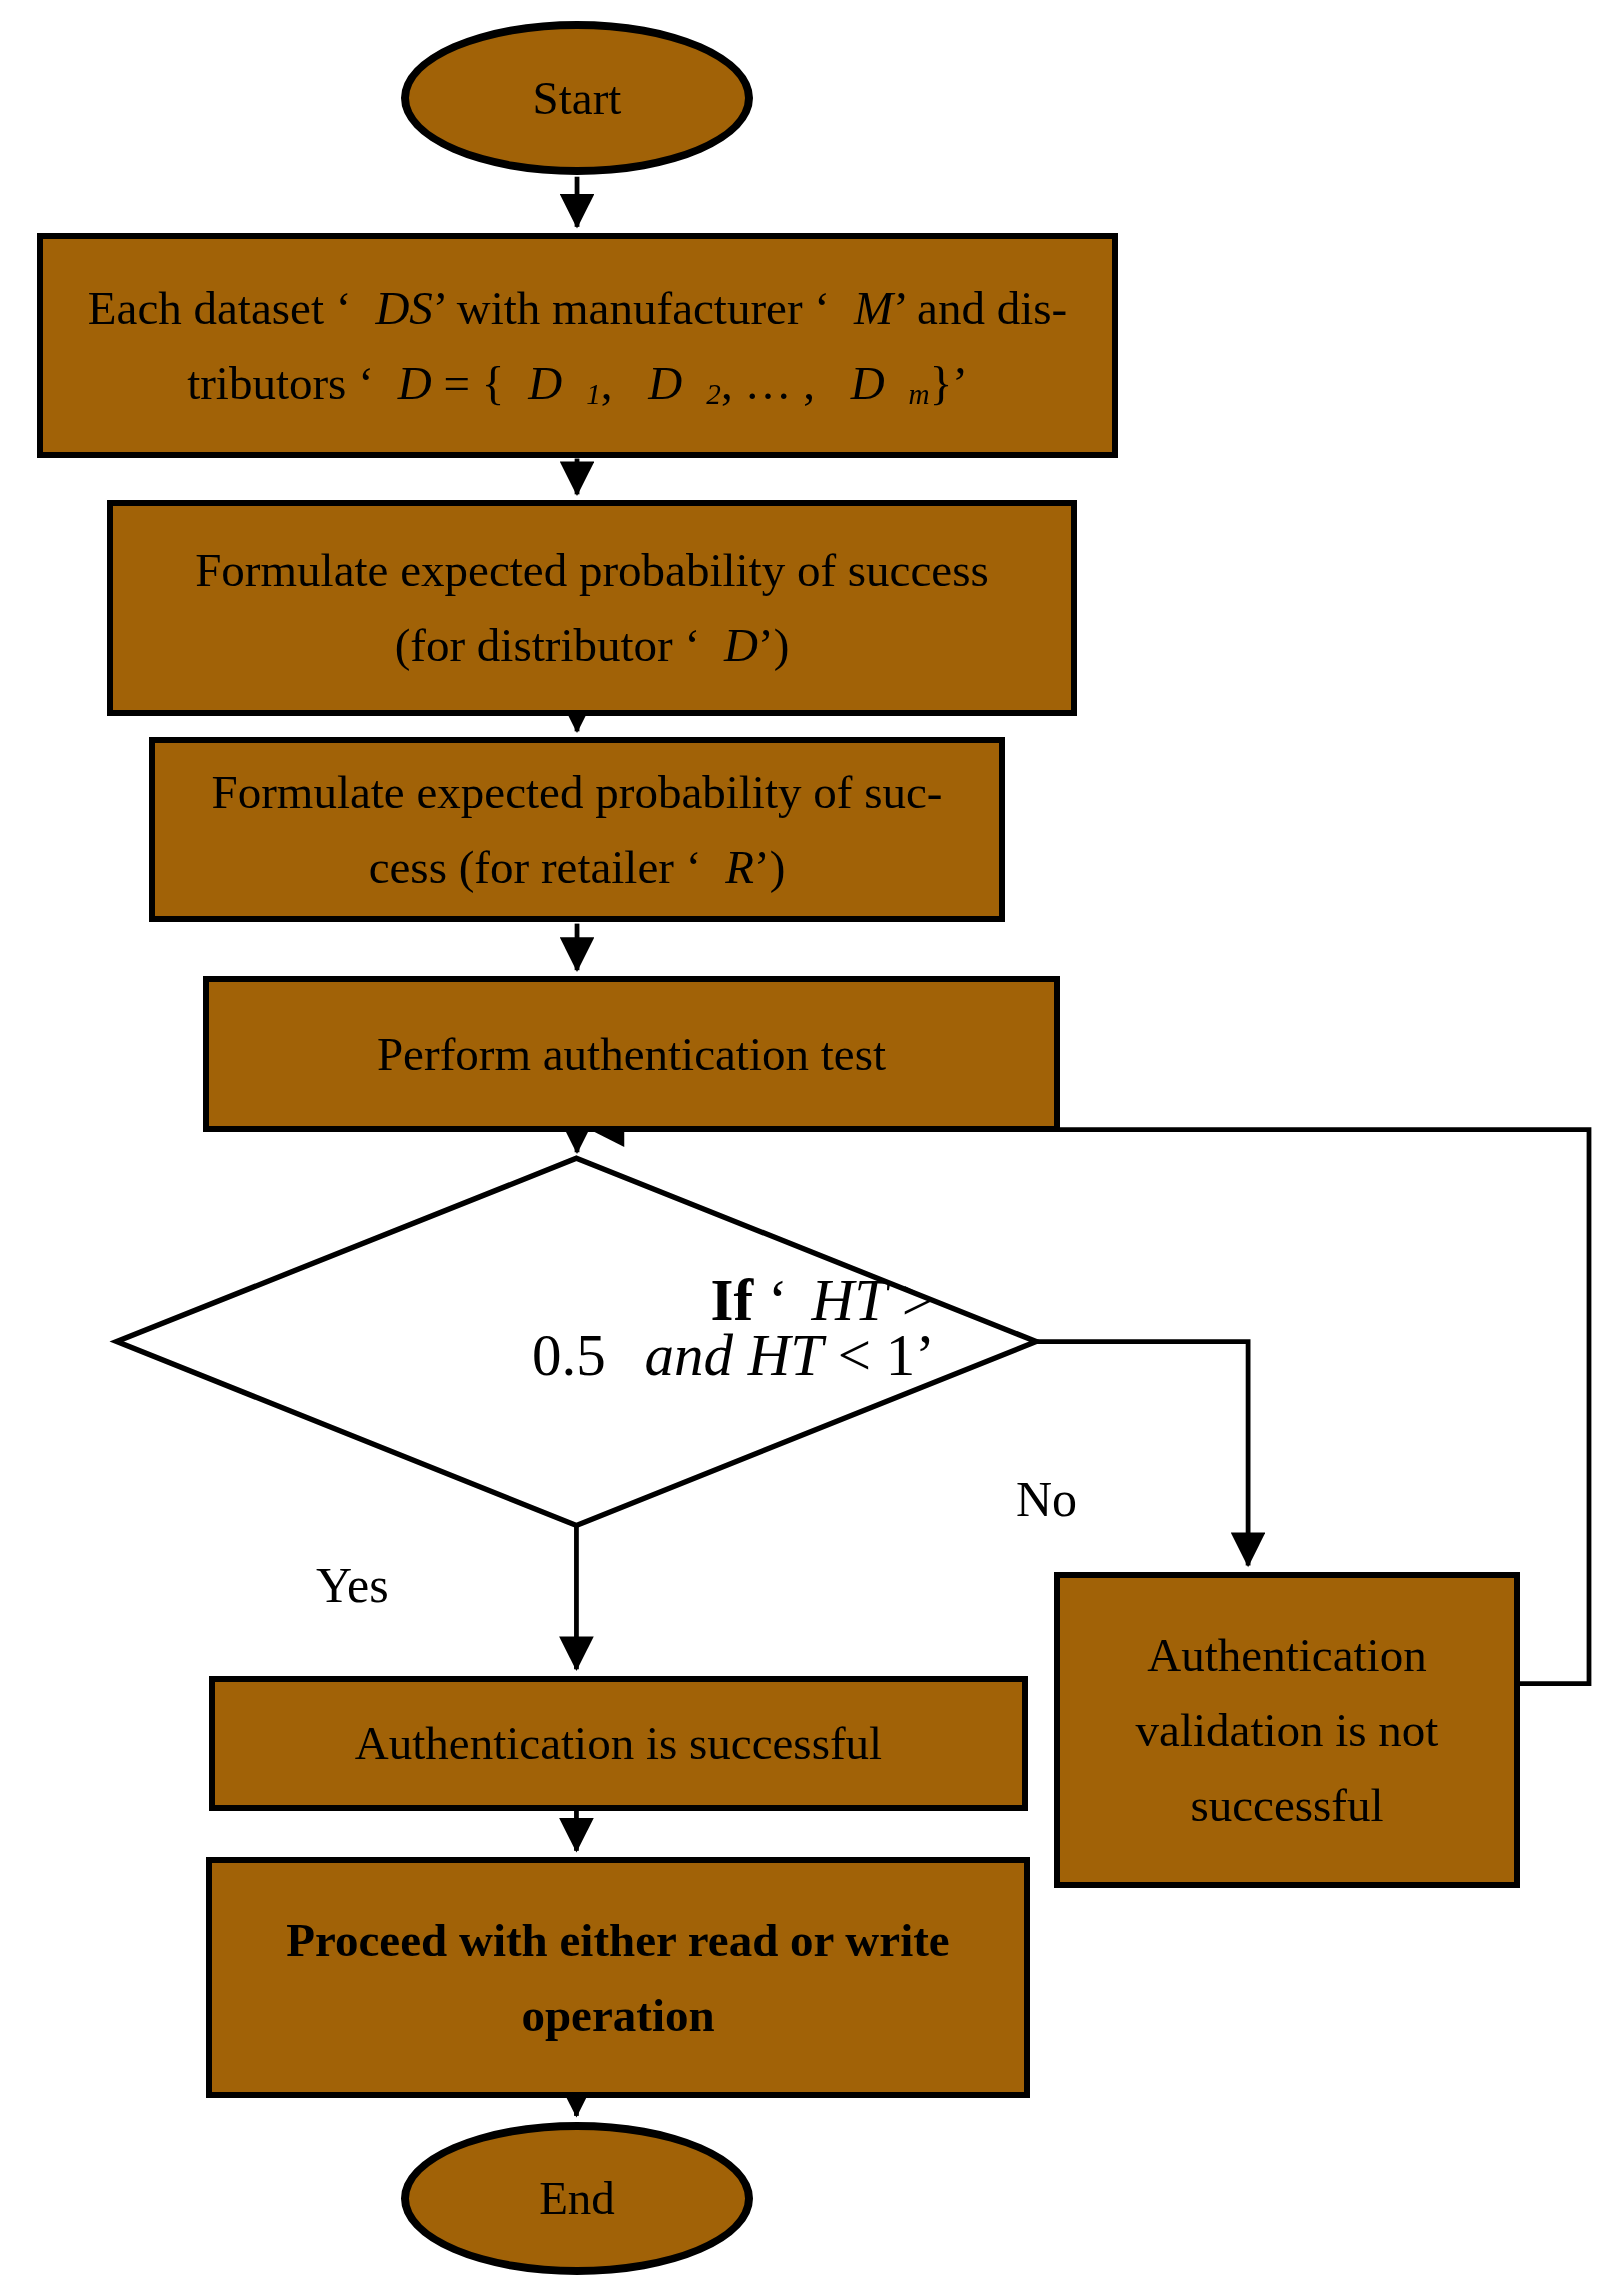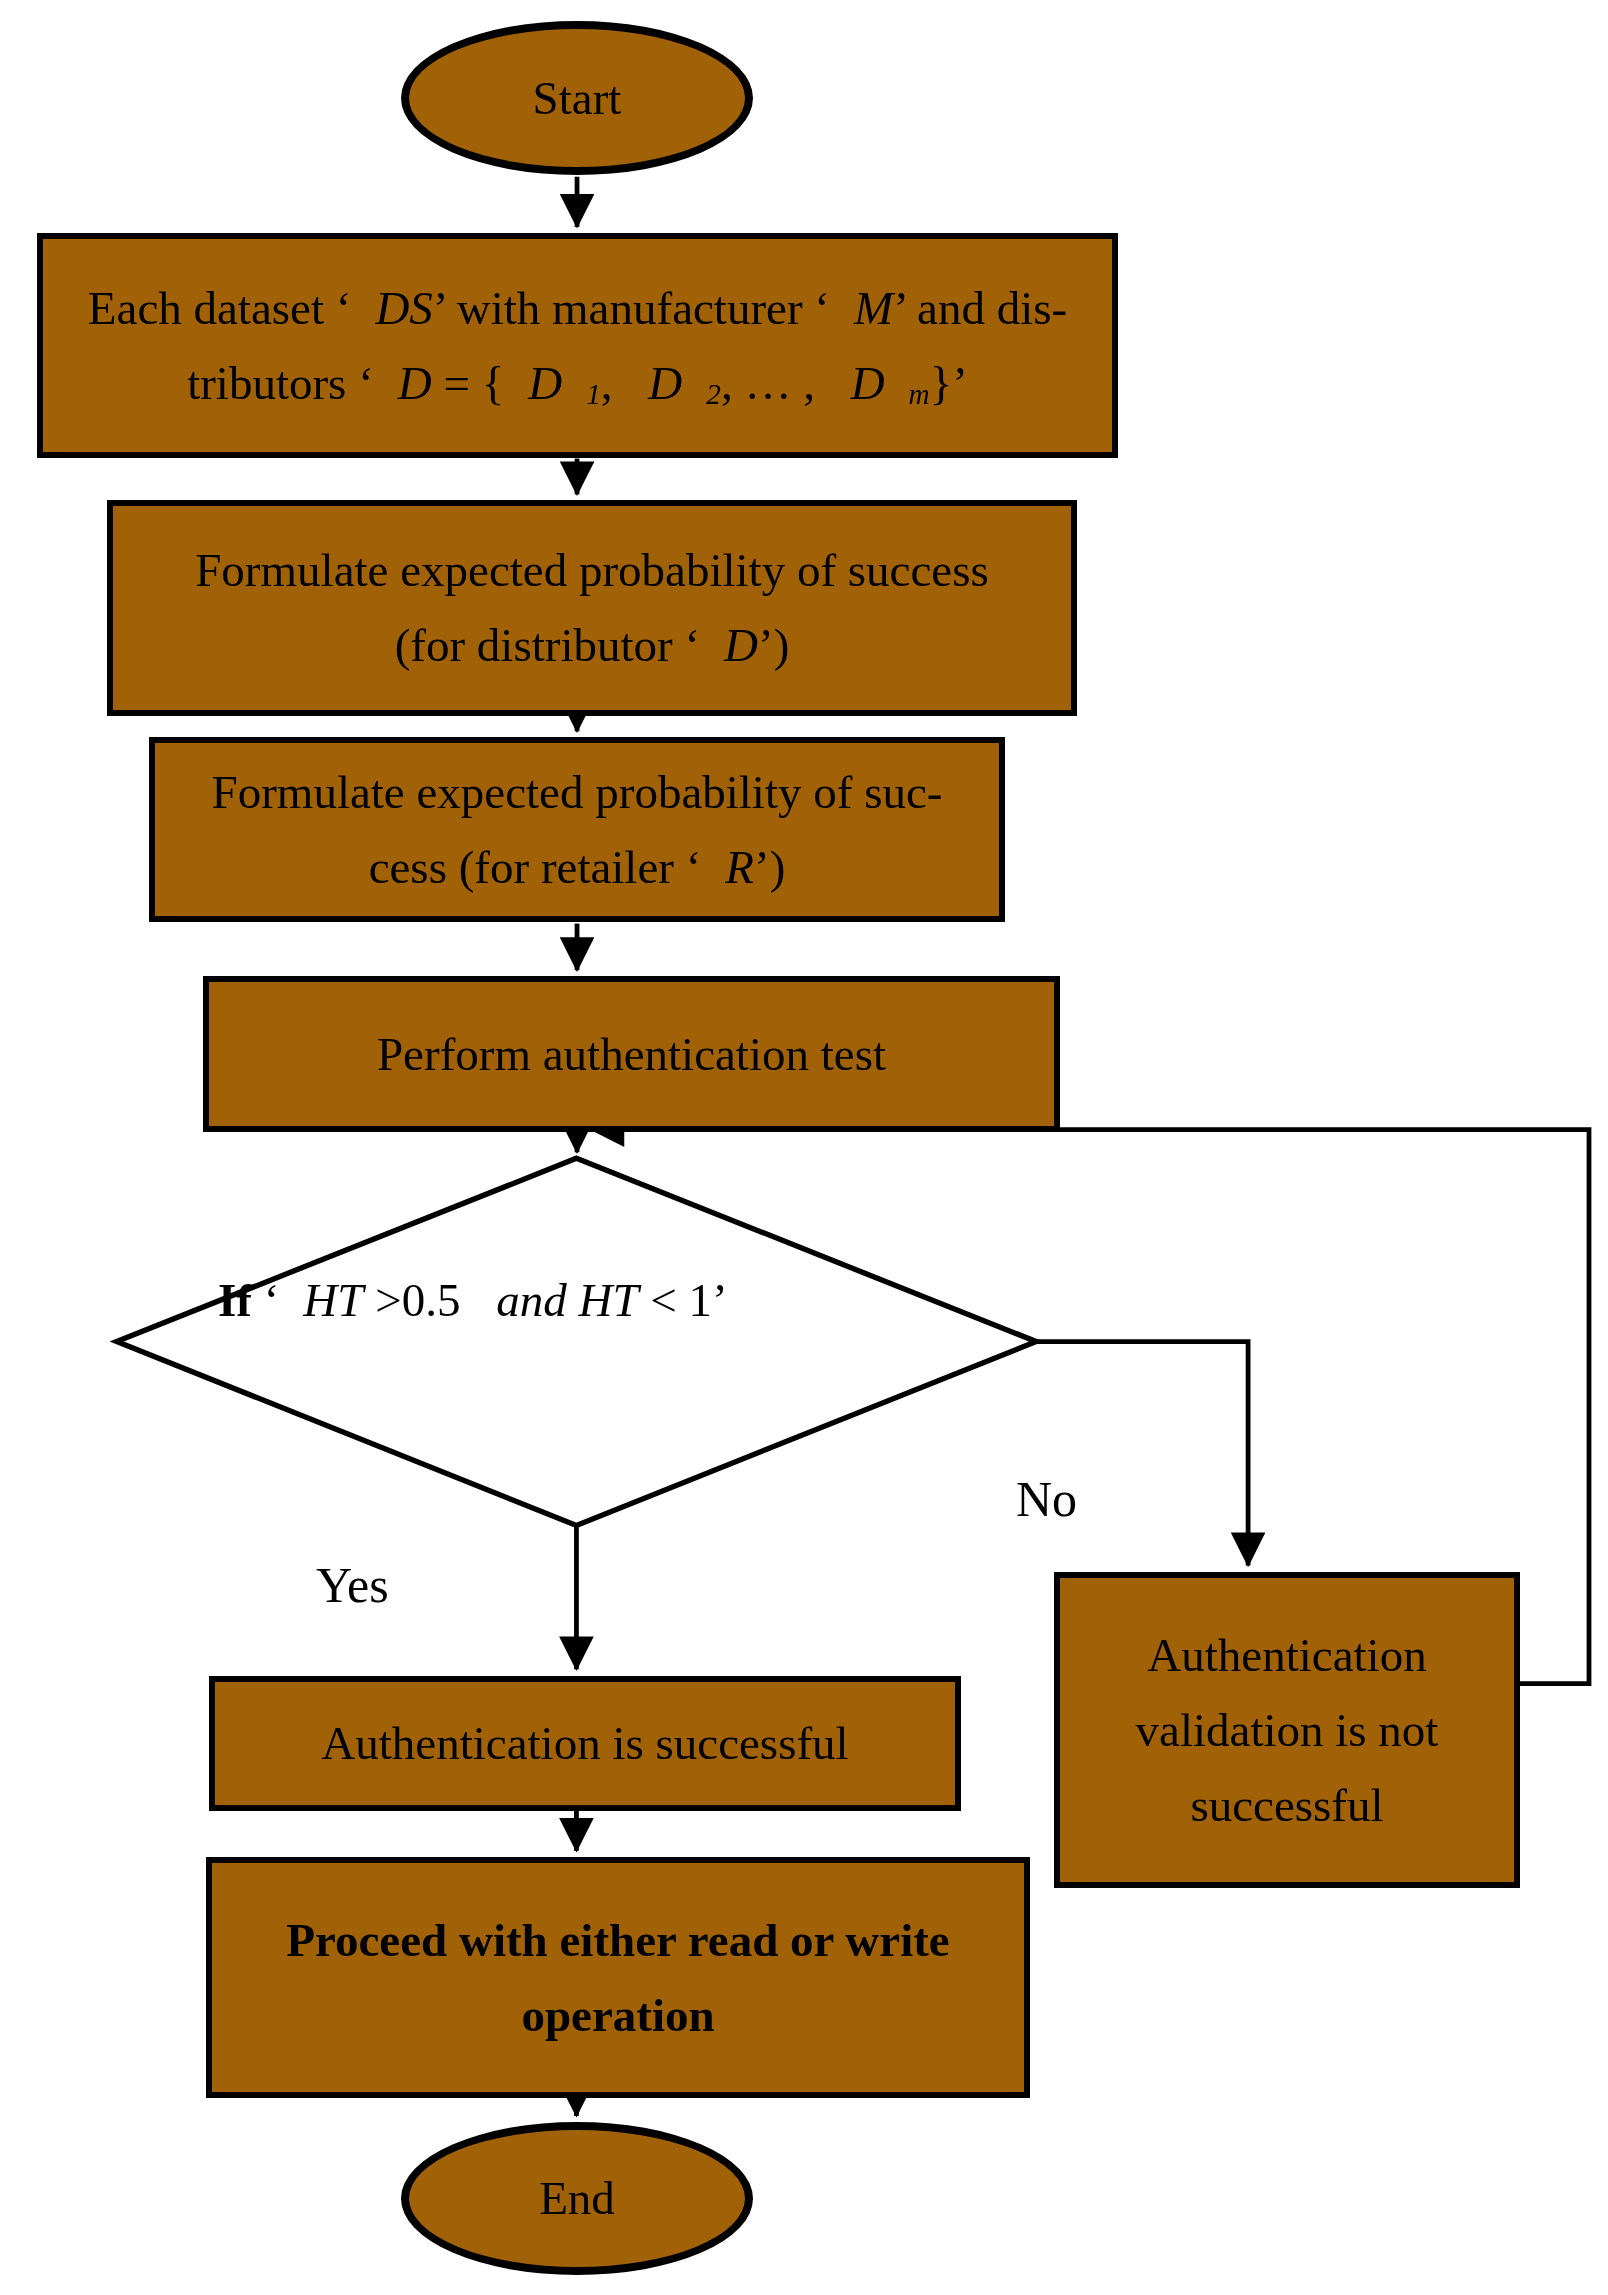--- a/index.html
+++ b/index.html
@@ -7,21 +7,21 @@
     position:relative; width:1609px; height:2295px; background:#ffffff;
     font-family:"Liberation Serif", serif; color:#000;
   }
   .box {
     position:absolute; box-sizing:border-box; border:6.6px solid #000; background:#a16207;
     display:flex; flex-direction:column; justify-content:center; align-items:center;
     text-align:center; font-size:47px; z-index:2;
   }
   .ellipse { border-radius:50%; border-width:8.4px; }
   .ln { line-height:75px; white-space:nowrap; }
-  .dlabel { position:absolute; display:flex; flex-direction:row; align-items:flex-start; font-size:47px; z-index:3; background:transparent; }
+  .dlabel { position:absolute; display:flex; flex-direction:column; align-items:flex-end; font-size:59px; z-index:3; background:transparent; }
   .dlabel .ln { line-height:55px; }
   .lbl { position:absolute; font-size:50px; text-align:left; line-height:68px; z-index:3; }
   .it { font-style:italic;margin-left:24px; }
   .b { font-weight:bold; }
   sub.sb { font-size:62%; vertical-align:baseline; position:relative; bottom:-0.18em; line-height:0; }
   #connectors { position:absolute; left:0; top:0; z-index:1; }
 </style>
 </head>
 <body>
 
@@ -76,21 +76,21 @@
 
   <div class="dlabel" style="left:218px; top:1273px; width:717px;">
     <div class="ln"><span class="b">If</span><span> ‘</span><span class="it">HT</span><span> &gt;</span></div>
     <div class="ln"><span>0.5 </span><span class="it">and HT</span><span> &lt; 1’</span></div>
   </div>
 
   <div class="lbl" style="left:316px; top:1551px; width:143px;">Yes</div>
 
   <div class="lbl" style="left:1016px; top:1465px; width:143px;">No</div>
 
-  <div class="box" style="left:209px; top:1676px; width:752px; height:135px;">
+  <div class="box" style="left:209px; top:1676px; width:819px; height:135px;">
     <div class="ln">Authentication is successful</div>
   </div>
 
   <div class="box" style="left:1054px; top:1572px; width:466px; height:316px;">
     <div class="ln">Authentication</div>
     <div class="ln">validation is not</div>
     <div class="ln">successful</div>
   </div>
 
   <div class="box" style="left:206px; top:1857px; width:824px; height:241px;font-weight:bold;">

